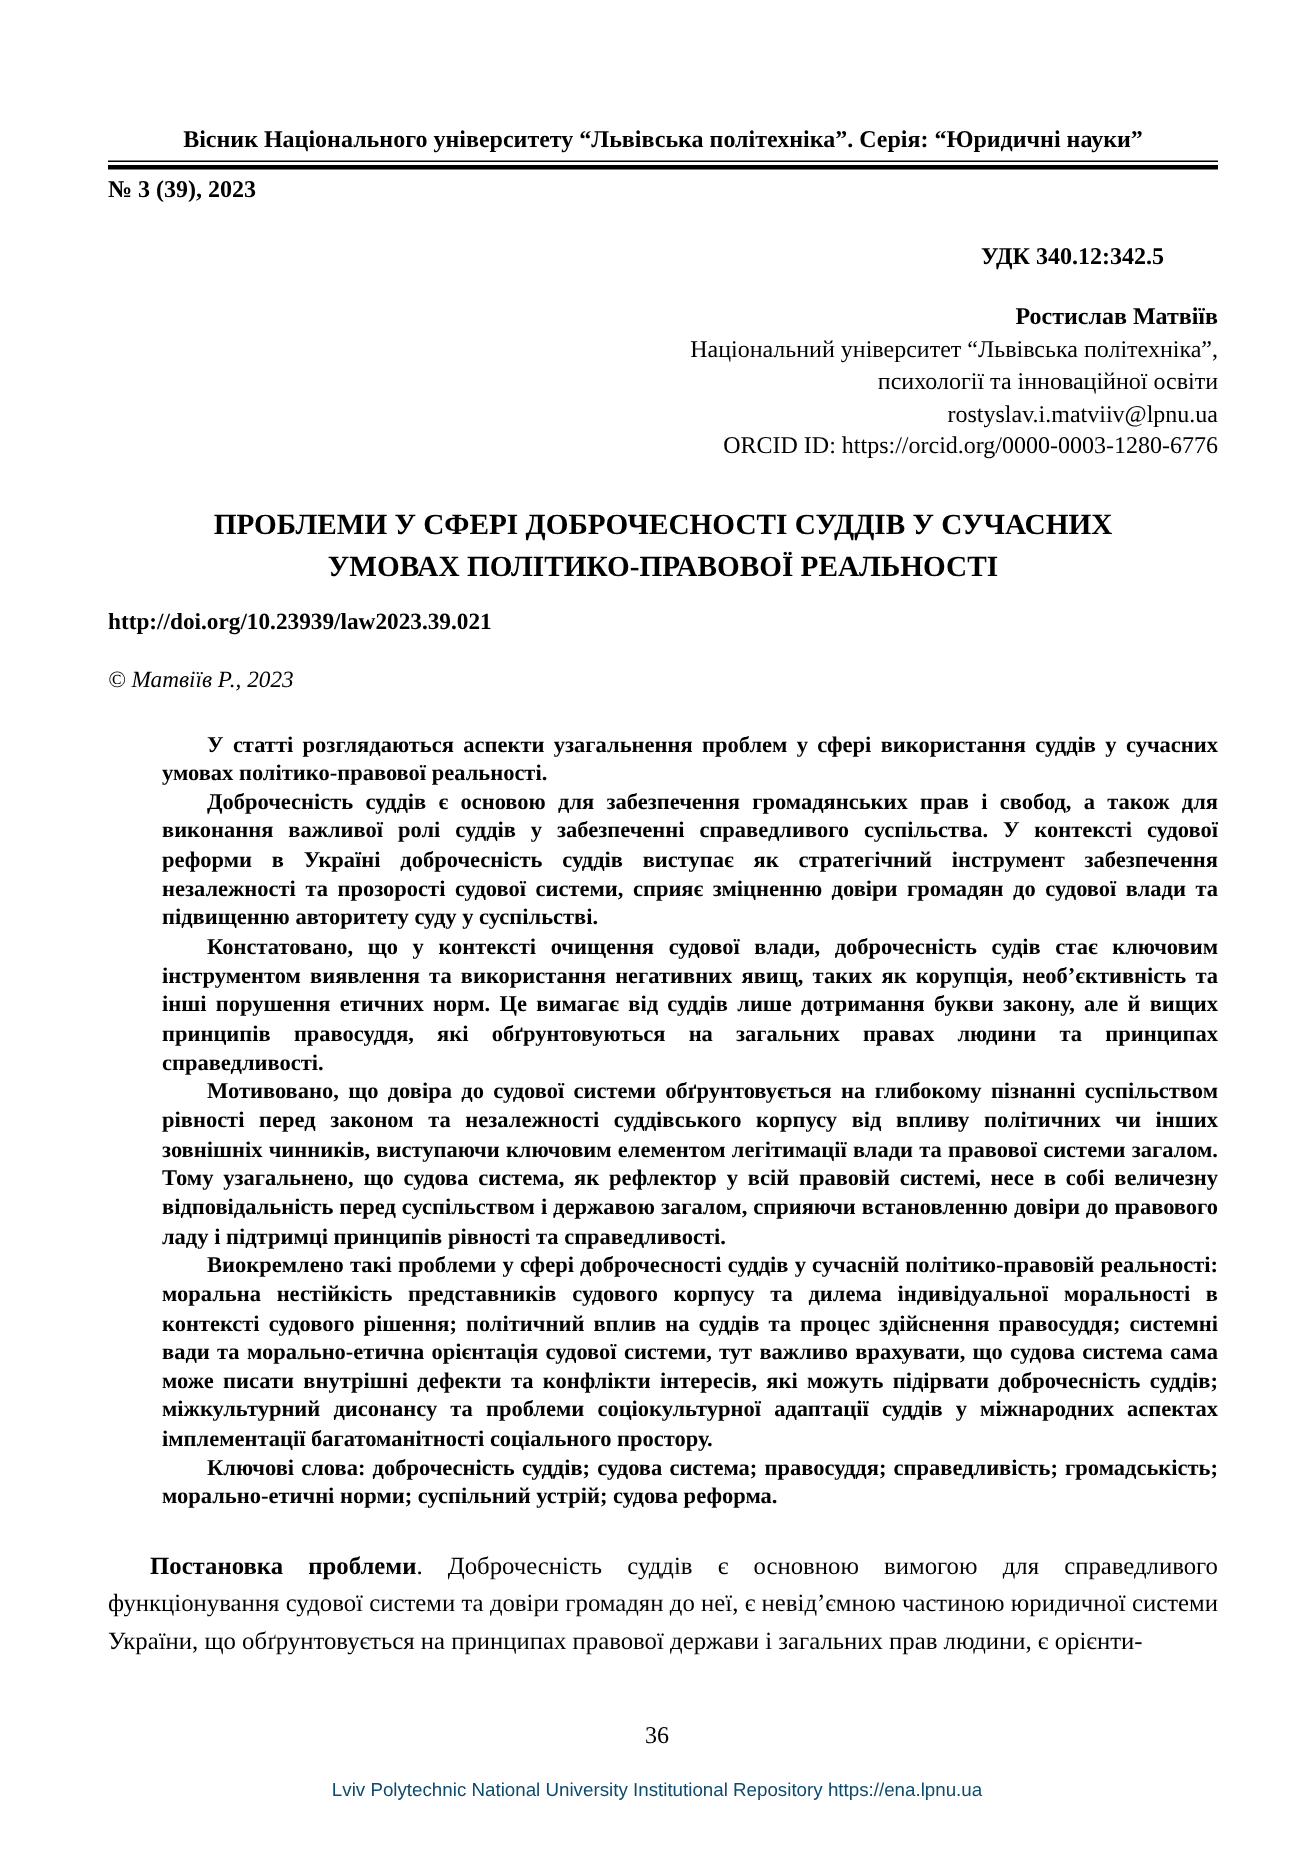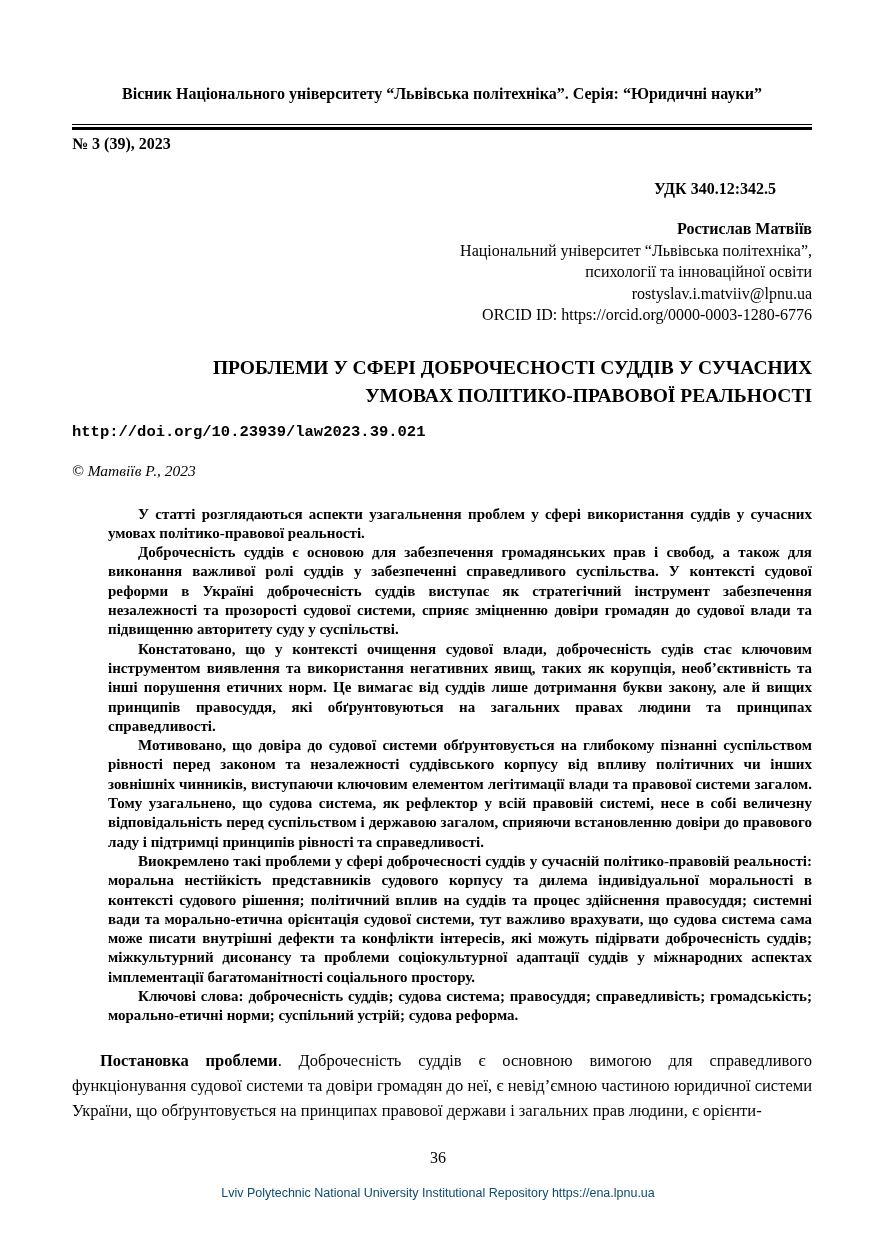--- a/index.html
+++ b/index.html
@@ -19,21 +19,21 @@
     left: 72px;
     right: 64px;
     top: 0;
   }
   .journal-header {
     margin-top: 84px;
     text-align: center;
     font-weight: bold;
     font-size: 16px;
     line-height: 19px;
-    padding-bottom: 21px;
+    padding-bottom: 4px;
     border-bottom: 1.5px solid #000;
   }
   .thick-rule {
     height: 3px;
     background: #000;
     margin-top: 2px;
   }
   .issue {
     margin-top: 5px;
     font-weight: bold;
@@ -53,25 +53,24 @@
     line-height: 21.5px;
   }
   .author-name { font-weight: bold; }
   .article-title {
     margin-top: 28px;
     text-align: center;
     font-weight: bold;
     font-size: 19.5px;
     line-height: 28px;
   }
-  .article-title span { display: block; text-align: right; }
+  .article-title span { display: block; }
   .doi {
     font-weight: bold;
     font-size: 15.5px;
-    font-family: Liberation Mono, monospace;
   }
   .copyright {
     margin-top: 21px;
     font-style: italic;
     font-size: 15.5px;
   }
   .abstract {
     margin-top: 25px;
     margin-left: 36px;
     font-weight: bold;

